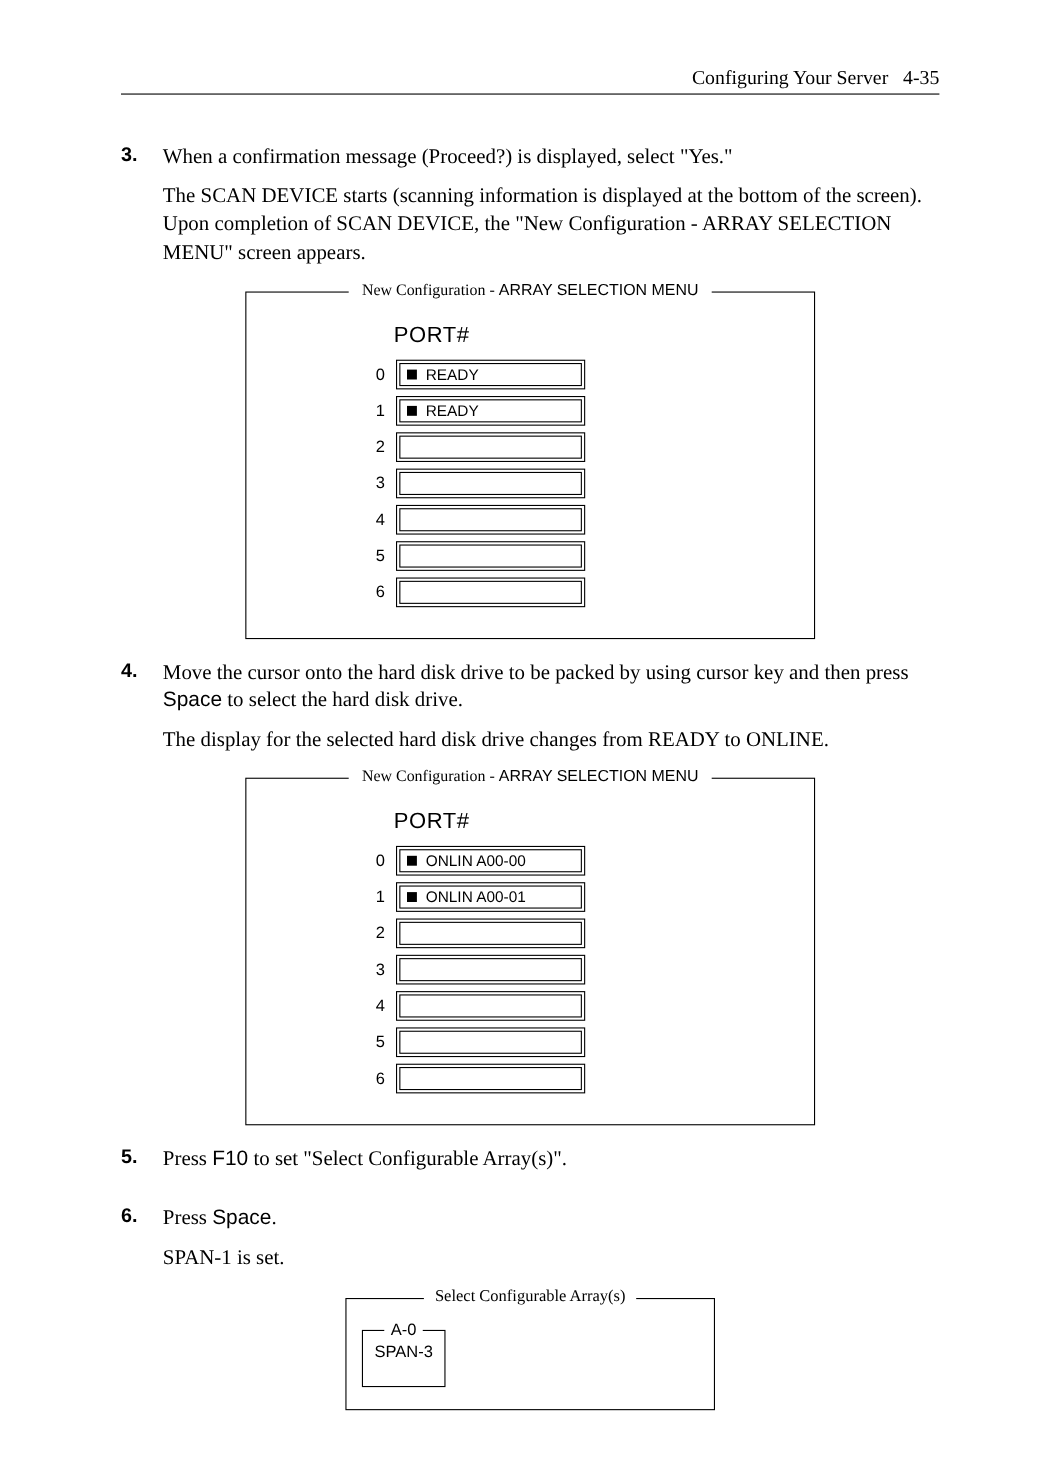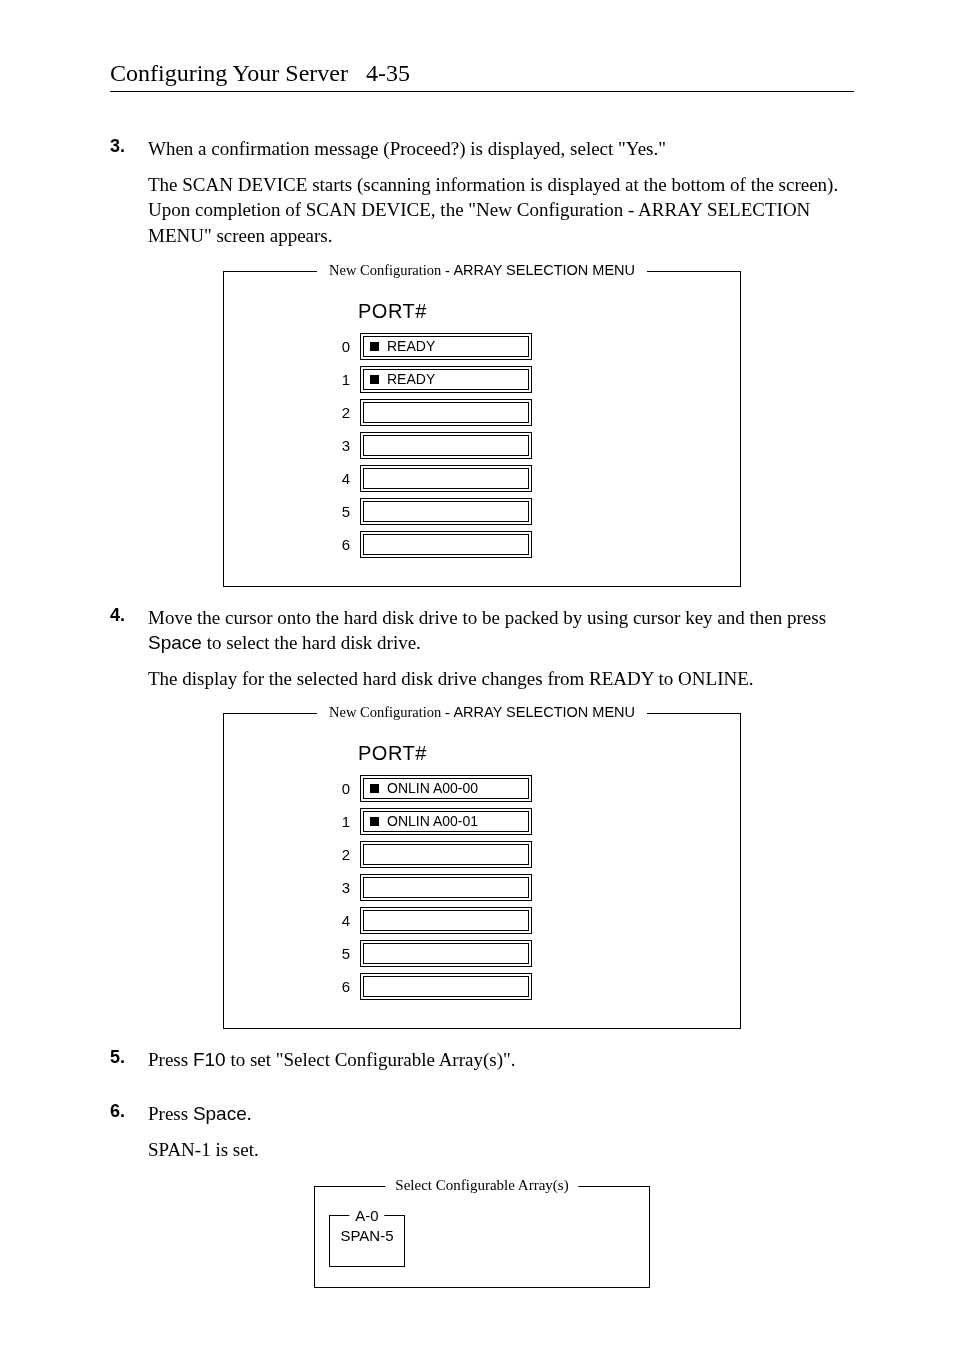--- a/index.html
+++ b/index.html
@@ -9,21 +9,22 @@
     font-family: "Times New Roman", Times, serif;
     color: #000;
     width: 954px;
   }
   .page {
     box-sizing: border-box;
     width: 954px;
     padding: 60px 100px 60px 110px;
   }
   .header-line {
-    font-size: 24px;
+    text-align: right;
+    font-size: 18px;
     margin-bottom: 4px;
   }
   .hr {
     border: none;
     border-top: 1.5px solid #000;
     margin: 0 0 44px 0;
   }
   .step {
     display: flex;
     margin-top: 18px;
@@ -317,18 +318,18 @@
       </p>
       <p>SPAN-1 is set.</p>
     </div>
   </div>
 
   <div class="sca-fig">
     <div class="sca-outer">
       <div class="sca-outer-label">Select Configurable Array(s)</div>
       <div class="sca-inner">
         <div class="sca-inner-label">A-0</div>
-        <span>SPAN-5</span>
+        <span>SPAN-3</span>
       </div>
     </div>
   </div>
 
 </div>
 
 </body></html>

